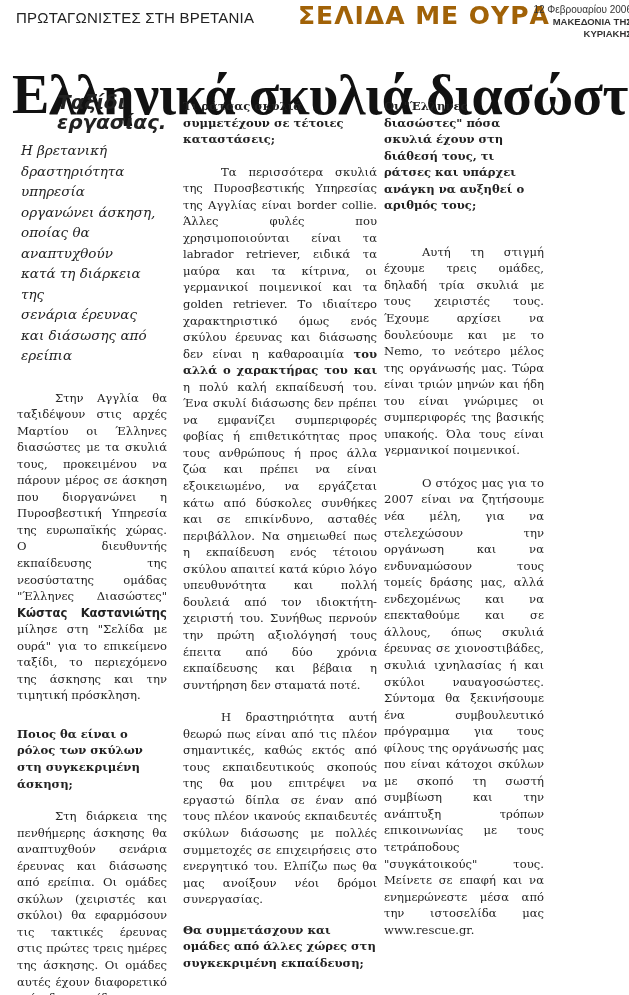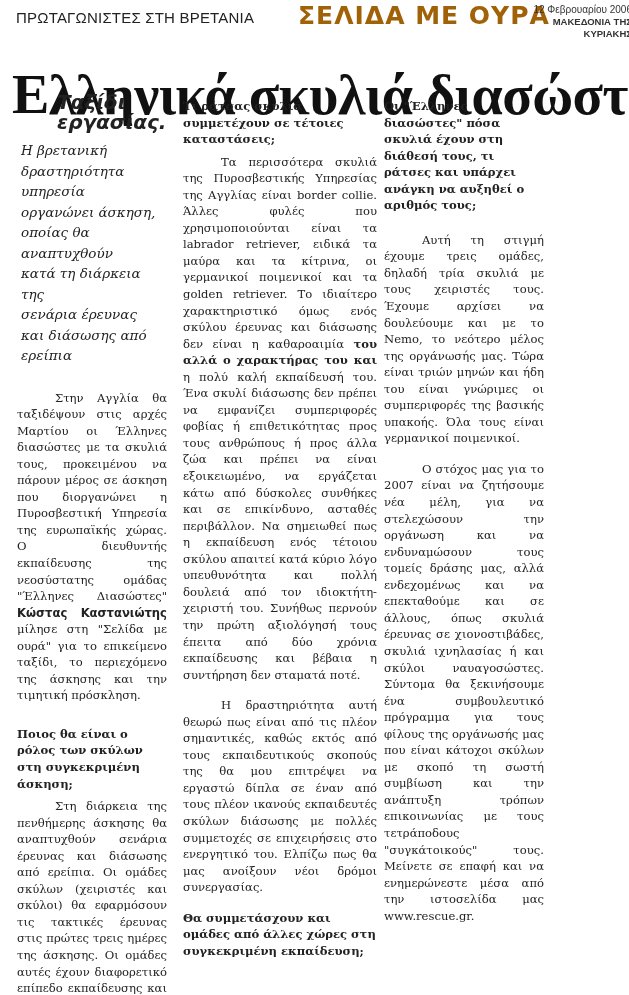--- a/index.html
+++ b/index.html
@@ -16,21 +16,21 @@
   .col { position: absolute; top: 90px; font-family: "DejaVu Serif", serif; font-size: 11.6px; line-height: 16.55px; color: #222; text-align: justify; hyphens: auto; }
   .col1 { left: 9px; width: 150px; }
   .col2 { left: 175px; width: 194px; }
   .col3 { left: 376px; width: 160px; }
 
   .lead-title { font-family: "DejaVu Sans", sans-serif; font-weight: bold; font-style: italic; font-size: 20px; line-height: 20px; margin: 2px 0 8px 0; text-align: left; padding-left: 40px; }
   .lead-text { font-family: "DejaVu Serif", serif; font-style: italic; font-size: 13.5px; line-height: 20.5px; text-align: left; margin: 0 0 24px 0; padding-left: 4px; }
   .lead-text span { display: block; }
 
   .q { font-weight: bold; text-align: left; margin: 0 0 6px 0; }
-  .p { margin: 4px 0 14px 0; text-indent: 38px; }
+  .p { margin: 16px 0 14px 0; text-indent: 38px; }
   .p strong { font-family: "DejaVu Sans", sans-serif; font-weight: bold; }
   .gap { height: 8px; }
 </style>
 </head>
 <body>
 
 <div class="page">
 
   <div class="kicker">ΠΡΩΤΑΓΩΝΙΣΤΕΣ ΣΤΗ ΒΡΕΤΑΝΙΑ</div>
   <div class="section">ΣΕΛΙΔΑ ΜΕ ΟΥΡΑ</div>

